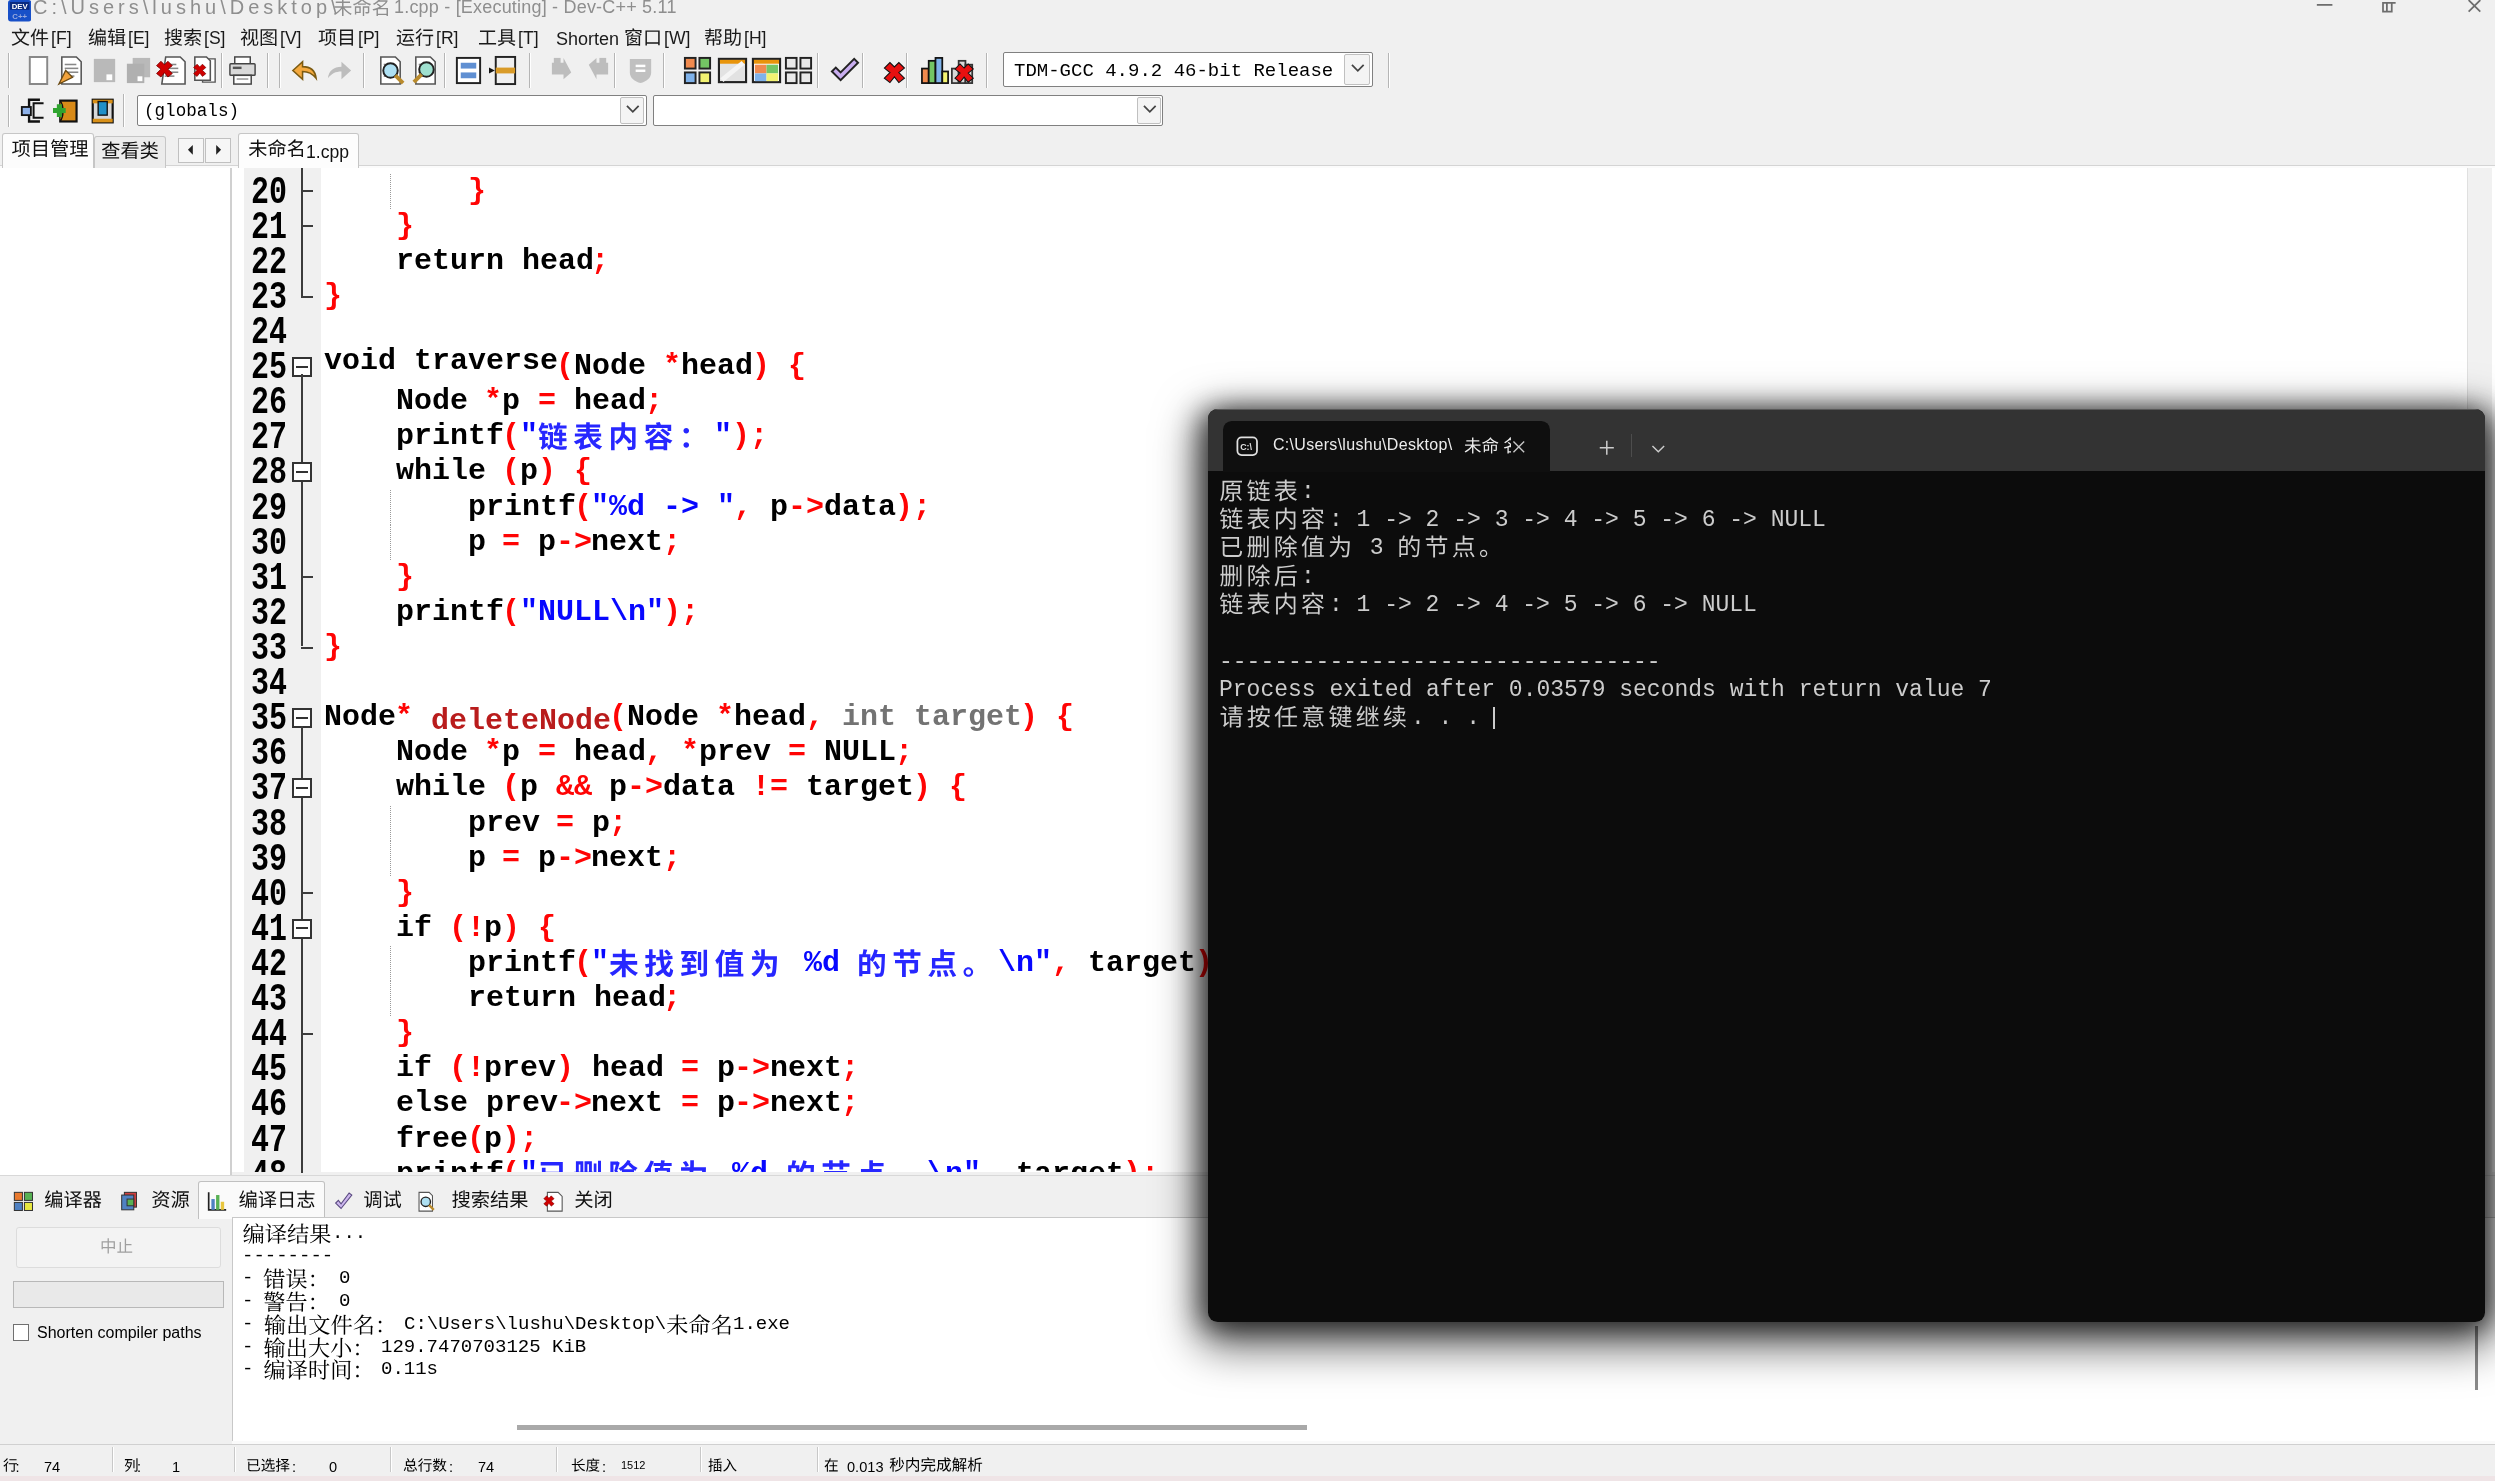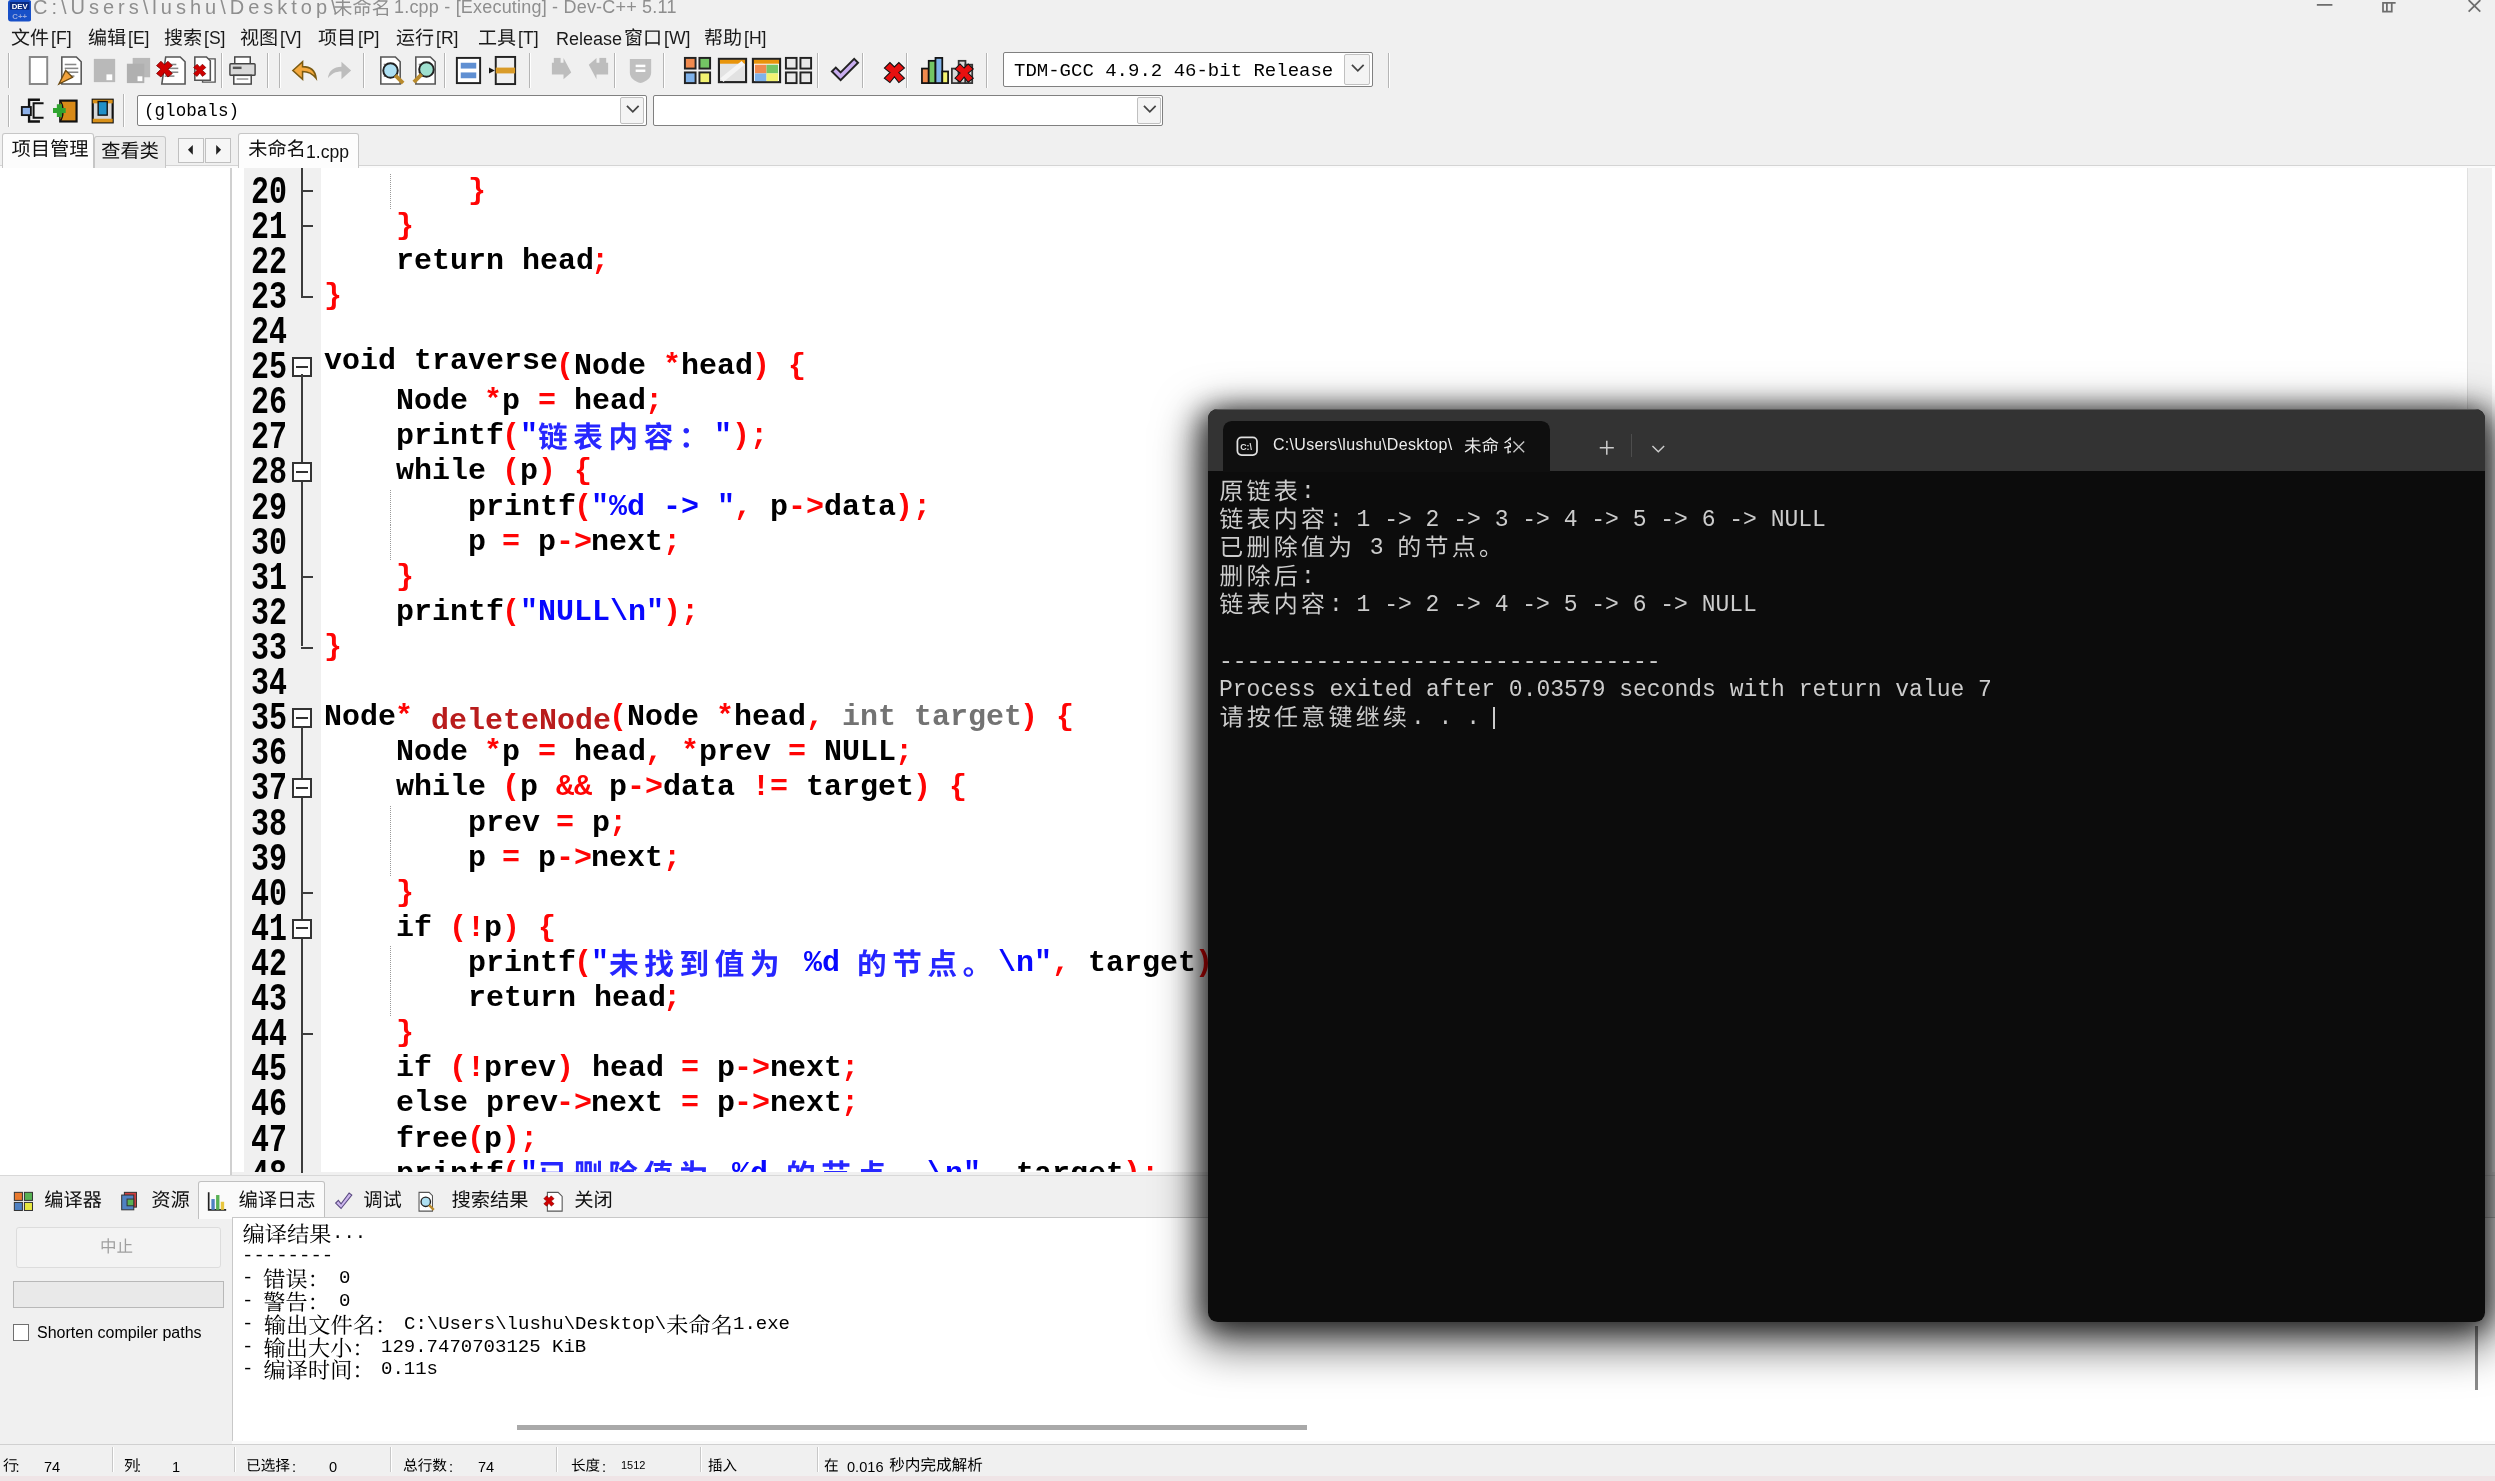--- a/index.html
+++ b/index.html
@@ -173,21 +173,21 @@
 <svg style="position:absolute;left:396px;top:28px;overflow:visible" width="40" height="24.4" viewBox="0 0 41 25">
     <use href="#ui8fd0" fill="#1a1a1a" transform="translate(0.0,16.8) scale(0.01950,-0.01950)"></use>
     <use href="#ui884c" fill="#1a1a1a" transform="translate(19.5,16.8) scale(0.01950,-0.01950)"></use>
   </svg>
 <div style="position:absolute;left:436px;top:28px;font-size:17.6px;color:#1a1a1a">[R]</div>
 <svg style="position:absolute;left:478px;top:28px;overflow:visible" width="40" height="24.4" viewBox="0 0 41 25">
     <use href="#ui5de5" fill="#1a1a1a" transform="translate(0.0,16.8) scale(0.01950,-0.01950)"></use>
     <use href="#ui5177" fill="#1a1a1a" transform="translate(19.5,16.8) scale(0.01950,-0.01950)"></use>
   </svg>
 <div style="position:absolute;left:518px;top:28px;font-size:17.6px;color:#1a1a1a">[T]</div>
-<div style="position:absolute;left:556px;top:29px;font-size:18px;color:#1a1a1a">Release</div>
+<div style="position:absolute;left:556px;top:29px;font-size:18px;color:#1a1a1a">Shorten</div>
 <svg style="position:absolute;left:624px;top:28px;overflow:visible" width="40" height="24.4" viewBox="0 0 41 25">
     <use href="#ui7a97" fill="#1a1a1a" transform="translate(0.0,16.8) scale(0.01950,-0.01950)"></use>
     <use href="#ui53e3" fill="#1a1a1a" transform="translate(19.5,16.8) scale(0.01950,-0.01950)"></use>
   </svg>
 <div style="position:absolute;left:664px;top:28px;font-size:17.6px;color:#1a1a1a">[W]</div>
 <svg style="position:absolute;left:704px;top:28px;overflow:visible" width="40" height="24.4" viewBox="0 0 41 25">
     <use href="#ui5e2e" fill="#1a1a1a" transform="translate(0.0,16.8) scale(0.01950,-0.01950)"></use>
     <use href="#ui52a9" fill="#1a1a1a" transform="translate(19.5,16.8) scale(0.01950,-0.01950)"></use>
   </svg>
 <div style="position:absolute;left:744px;top:28px;font-size:17.6px;color:#1a1a1a">[H]</div>
@@ -819,21 +819,21 @@
   </svg>
 <div style="position:absolute;left:602px;top:1459px;font-size:14.6px;color:#000">:</div>
 <div style="position:absolute;left:621px;top:1459px;font-size:11px;color:#000">1512</div>
 <svg style="position:absolute;left:708px;top:1458px;overflow:visible" width="31" height="18.5" viewBox="0 0 32 19">
     <use href="#ui63d2" fill="#000" transform="translate(0.0,12.9) scale(0.01500,-0.01500)"></use>
     <use href="#ui5165" fill="#000" transform="translate(15.0,12.9) scale(0.01500,-0.01500)"></use>
   </svg>
 <svg style="position:absolute;left:824px;top:1458px;overflow:visible" width="16.6" height="18.5" viewBox="0 0 17 19">
     <use href="#ui5728" fill="#000" transform="translate(0.0,12.9) scale(0.01500,-0.01500)"></use>
   </svg>
-<div style="position:absolute;left:847px;top:1459px;font-size:14.6px;color:#000">0.016</div>
+<div style="position:absolute;left:847px;top:1459px;font-size:14.6px;color:#000">0.013</div>
 <svg style="position:absolute;left:889px;top:1457px;overflow:visible" width="96" height="19.5" viewBox="0 0 98 20">
     <use href="#ui79d2" fill="#000" transform="translate(0.0,13.8) scale(0.01600,-0.01600)"></use>
     <use href="#ui5185" fill="#000" transform="translate(16.0,13.8) scale(0.01600,-0.01600)"></use>
     <use href="#ui5b8c" fill="#000" transform="translate(32.0,13.8) scale(0.01600,-0.01600)"></use>
     <use href="#ui6210" fill="#000" transform="translate(48.0,13.8) scale(0.01600,-0.01600)"></use>
     <use href="#ui89e3" fill="#000" transform="translate(64.0,13.8) scale(0.01600,-0.01600)"></use>
     <use href="#ui6790" fill="#000" transform="translate(80.0,13.8) scale(0.01600,-0.01600)"></use>
   </svg>
 <div style="position:absolute;left:0px;top:1476px;width:2496px;height:5.9px;background:#efe4e6"></div>
 <div style="position:absolute;left:1208px;top:409px;width:1277px;height:913px;background:#0c0c0c;border-radius:9.8px;box-shadow:0 14.6px 44px 9.8px rgba(0,0,0,0.6), -7.8px 3.9px 27px rgba(0,0,0,0.45), 7.8px 3.9px 27px rgba(0,0,0,0.45);overflow:hidden">

